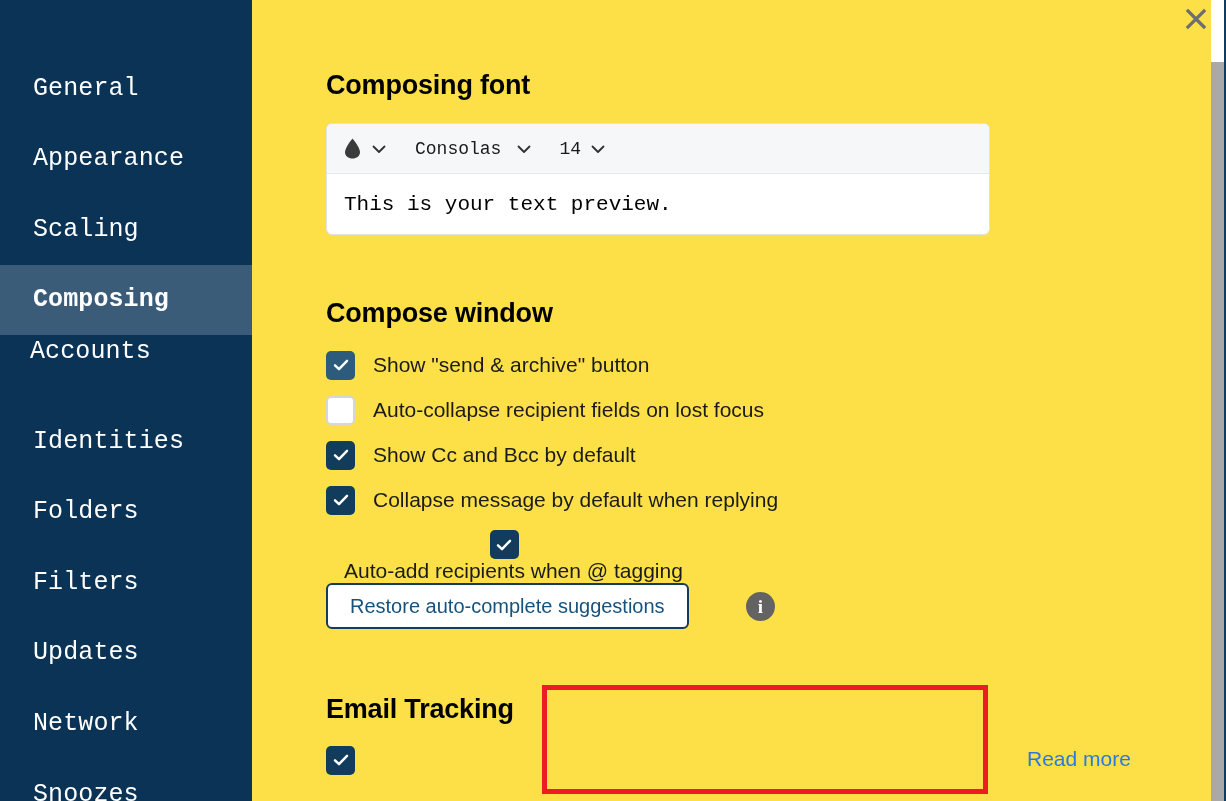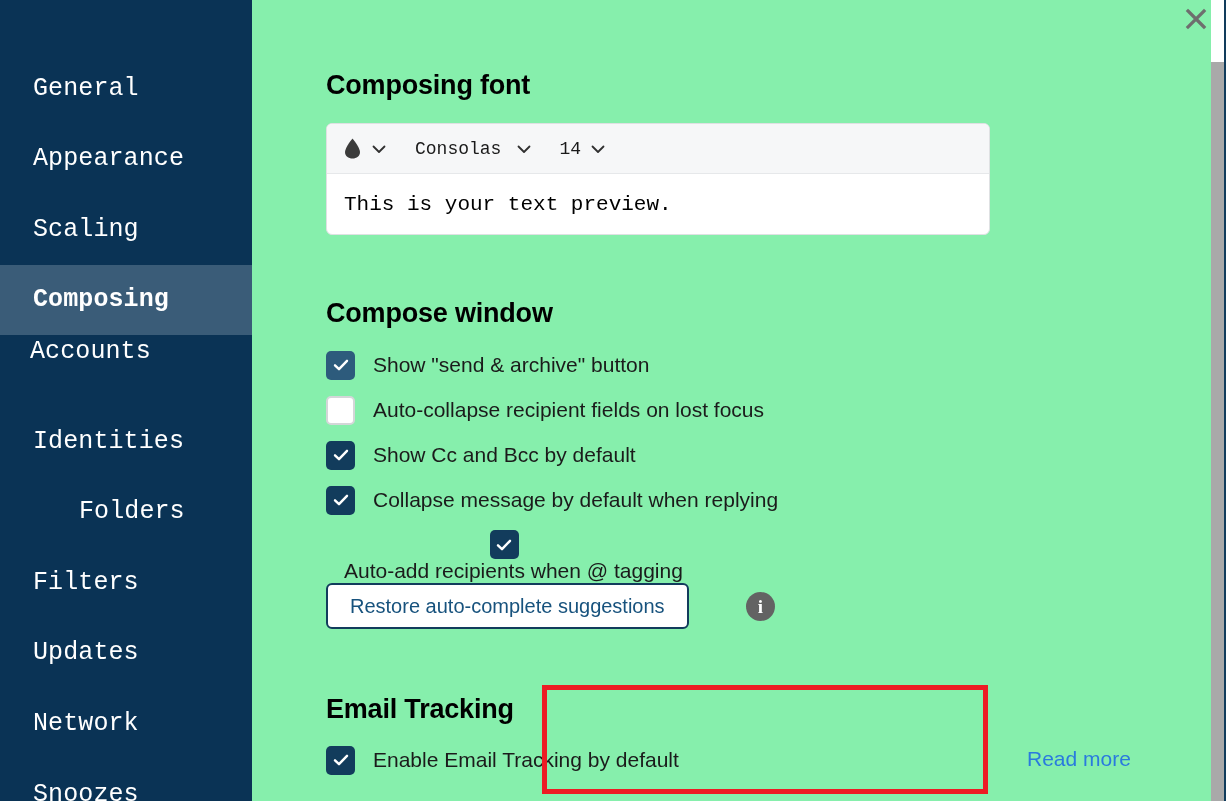--- a/index.html
+++ b/index.html
@@ -27,21 +27,21 @@
     font-size: 25px;
     letter-spacing: 0.1px;
     white-space: nowrap;
   }
   .nav-item.selected { background: #3a5c78; font-weight: bold; }
 
   
   #content {
     position: absolute; left: 252px; top: 0;
     width: 974px; height: 801px;
-    background: #86efac;
+    background: #fde047;
     text-decoration: underline;
   }
   .close-btn {
     position: absolute; right: 14px; top: 3px;
     width: 32px; height: 32px;
     display: flex; align-items: center; justify-content: center;
     color: #6e6e6e;
   }
   .close-btn svg { display: block; }
 
@@ -185,21 +185,21 @@
       </div>
       <div class="nav-item selected" style="top: 264.8px;">
         <span>Composing</span>
       </div>
       <div class="nav-item" style="top: 316px; padding-left: 30px;">
         <span>Accounts</span>
       </div>
       <div class="nav-item" style="top: 406px;">
         <span>Identities</span>
       </div>
-      <div class="nav-item" style="top: 476.6px; margin-left: 46px;">
+      <div class="nav-item" style="top: 476.6px;">
         <span>Folders</span>
       </div>
       <div class="nav-item" style="top: 547.2px;">
         <span>Filters</span>
       </div>
       <div class="nav-item" style="top: 617.8px;">
         <span>Updates</span>
       </div>
       <div class="nav-item" style="top: 688.4px;">
         <span>Network</span>
@@ -301,21 +301,20 @@
     <span id="info-icon">i</span>
 
     <h2 class="section-title" style="left:74px; top:694px;">Email Tracking</h2>
 
     <div class="check-row" style="top:745px;">
       <span class="cb checked">
         <svg width="18" height="18" viewBox="0 0 18 18">
             <path d="M3 9.3 L7 13.2 L15 4.8" stroke="#ffffff" stroke-width="2.4" fill="none" stroke-linecap="round" stroke-linejoin="round"></path>
           </svg>
       </span>
-      <span class="cb-label">Enable Email Tracking by default</span>
     </div>
 
     <a id="read-more">Read more</a>
 
     <div id="anno-box"></div>
 
     <div id="scrollbar-track"></div>
     <div id="scrollbar-thumb"></div>
     <div id="right-edge"></div>
   </main>

